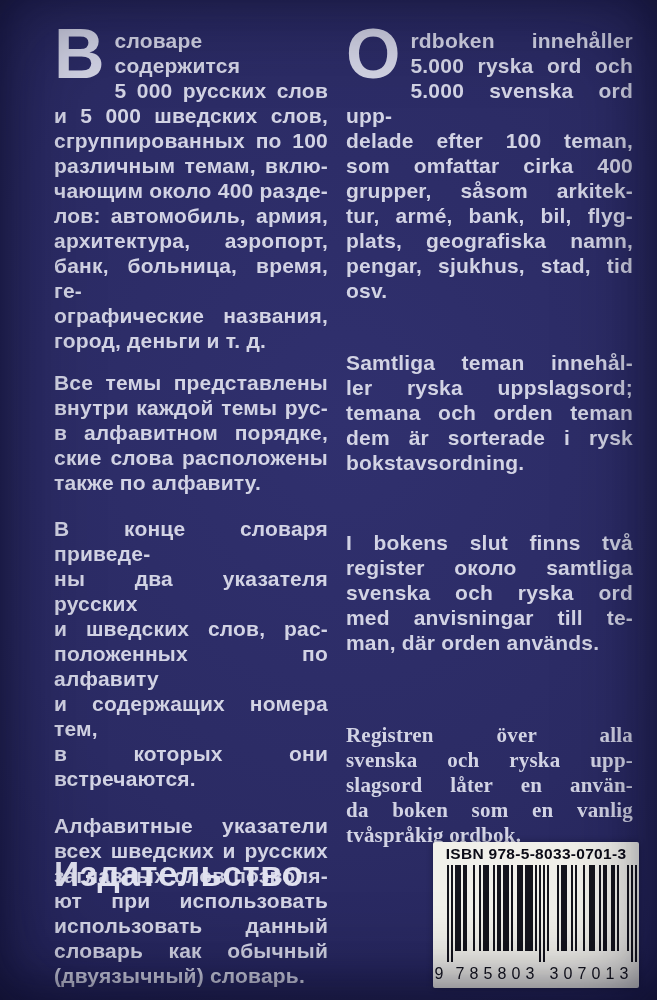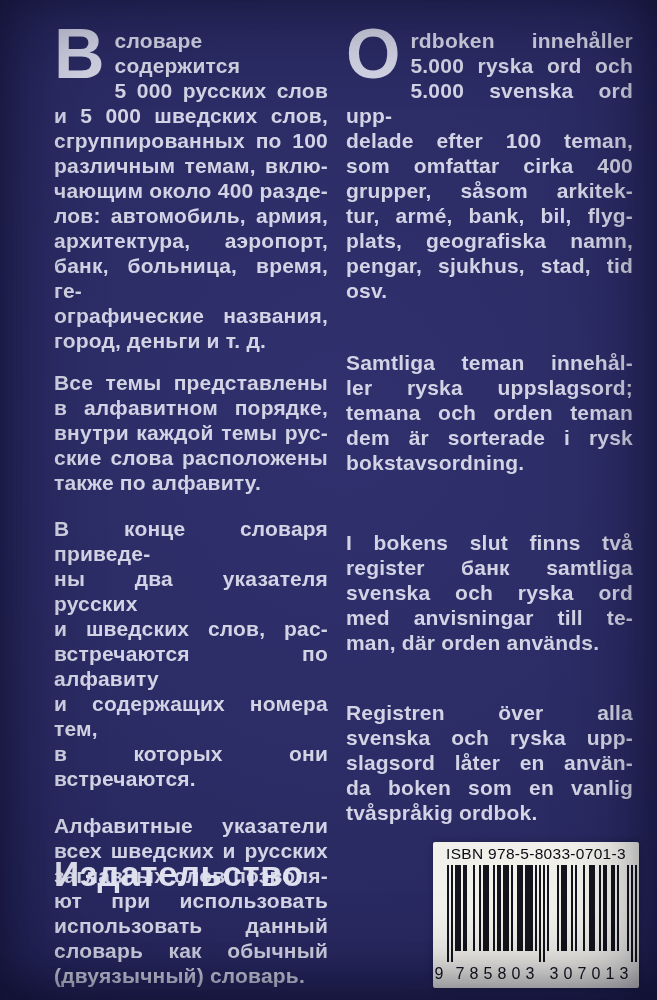--- a/index.html
+++ b/index.html
@@ -35,36 +35,36 @@
     font-size:70px;line-height:50px;height:50px;
     margin:1px 10px 0 0;
     letter-spacing:0;
   }
   
   .col-left  .para + .para{margin-top:17px;}
   .col-left  .para:nth-child(3){margin-top:21px;}
   .col-left  .para:nth-child(4){margin-top:22px;}
   .col-right .para + .para{margin-top:47px;}
   .col-right .para:nth-child(3){margin-top:55px;}
-  .col-right .para:nth-child(4){margin-top:45px;}
+  .col-right .para:nth-child(4){margin-top:68px;font-family:Liberation Serif, serif;}
 
   .publisher{
     position:absolute;left:54px;top:854px;
     color:#e0e1ef;font-weight:700;font-size:35px;line-height:39px;
     letter-spacing:.5px;
   }
   .barcode-box{
     position:absolute;left:433px;top:842px;width:206px;height:146px;
     background:#f1f0ea;border-radius:2px;
     box-shadow:0 0 6px rgba(0,0,20,.35);
     text-align:center;
   }
   .isbn{
     margin-top:3px;
-    color:#0b0b16;font-size:15.5px;font-weight:400;letter-spacing:.3px;
+    color:#0b0b16;font-size:15.5px;font-weight:700;letter-spacing:.3px;
     font-family:"Liberation Sans","DejaVu Sans",sans-serif;
   }
   .barcode-box svg{display:block;margin:2px auto 0 auto;}
 </style>
 </head>
 <body>
 
 <div class="cover">
 
   <div class="columns">
@@ -78,30 +78,30 @@
           <div class="line">различным темам, вклю-</div>
           <div class="line">чающим около 400 разде-</div>
           <div class="line">лов: автомобиль, армия,</div>
           <div class="line">архитектура, аэропорт,</div>
           <div class="line">банк, больница, время, ге-</div>
           <div class="line">ографические названия,</div>
           <div class="line last">город, деньги и т. д.</div>
         </div>
         <div class="para">
           <div class="line">Все темы представлены</div>
+          <div class="line">внутри каждой темы рус-</div>
           <div class="line">в алфавитном порядке,</div>
-          <div class="line">внутри каждой темы рус-</div>
           <div class="line">ские слова расположены</div>
           <div class="line last">также по алфавиту.</div>
         </div>
         <div class="para">
           <div class="line">В конце словаря приведе-</div>
           <div class="line">ны два указателя русских</div>
           <div class="line">и шведских слов, рас-</div>
-          <div class="line">встречаются по алфавиту</div>
+          <div class="line">положенных по алфавиту</div>
           <div class="line">и содержащих номера тем,</div>
           <div class="line last">в которых они встречаются.</div>
         </div>
         <div class="para">
           <div class="line">Алфавитные указатели</div>
           <div class="line">всех шведских и русских</div>
           <div class="line">заглавных слов позволя-</div>
           <div class="line">ют при использовать</div>
           <div class="line">использовать данный</div>
           <div class="line">словарь как обычный</div>
@@ -124,21 +124,21 @@
         </div>
         <div class="para">
           <div class="line">Samtliga teman innehål-</div>
           <div class="line">ler ryska uppslagsord;</div>
           <div class="line">temana och orden teman</div>
           <div class="line">dem är sorterade i rysk</div>
           <div class="line last">bokstavsordning.</div>
         </div>
         <div class="para">
           <div class="line">I bokens slut finns två</div>
-          <div class="line">register банк samtliga</div>
+          <div class="line">register около samtliga</div>
           <div class="line">svenska och ryska ord</div>
           <div class="line">med anvisningar till te-</div>
           <div class="line last">man, där orden används.</div>
         </div>
         <div class="para">
           <div class="line">Registren över alla</div>
           <div class="line">svenska och ryska upp-</div>
           <div class="line">slagsord låter en använ-</div>
           <div class="line">da boken som en vanlig</div>
           <div class="line last">tvåspråkig ordbok.</div>

